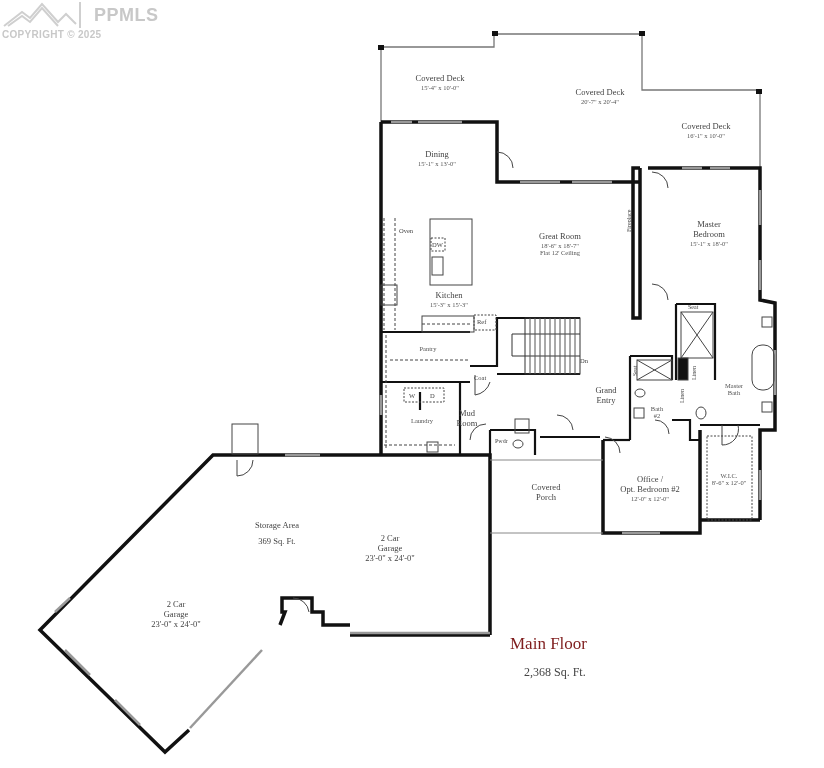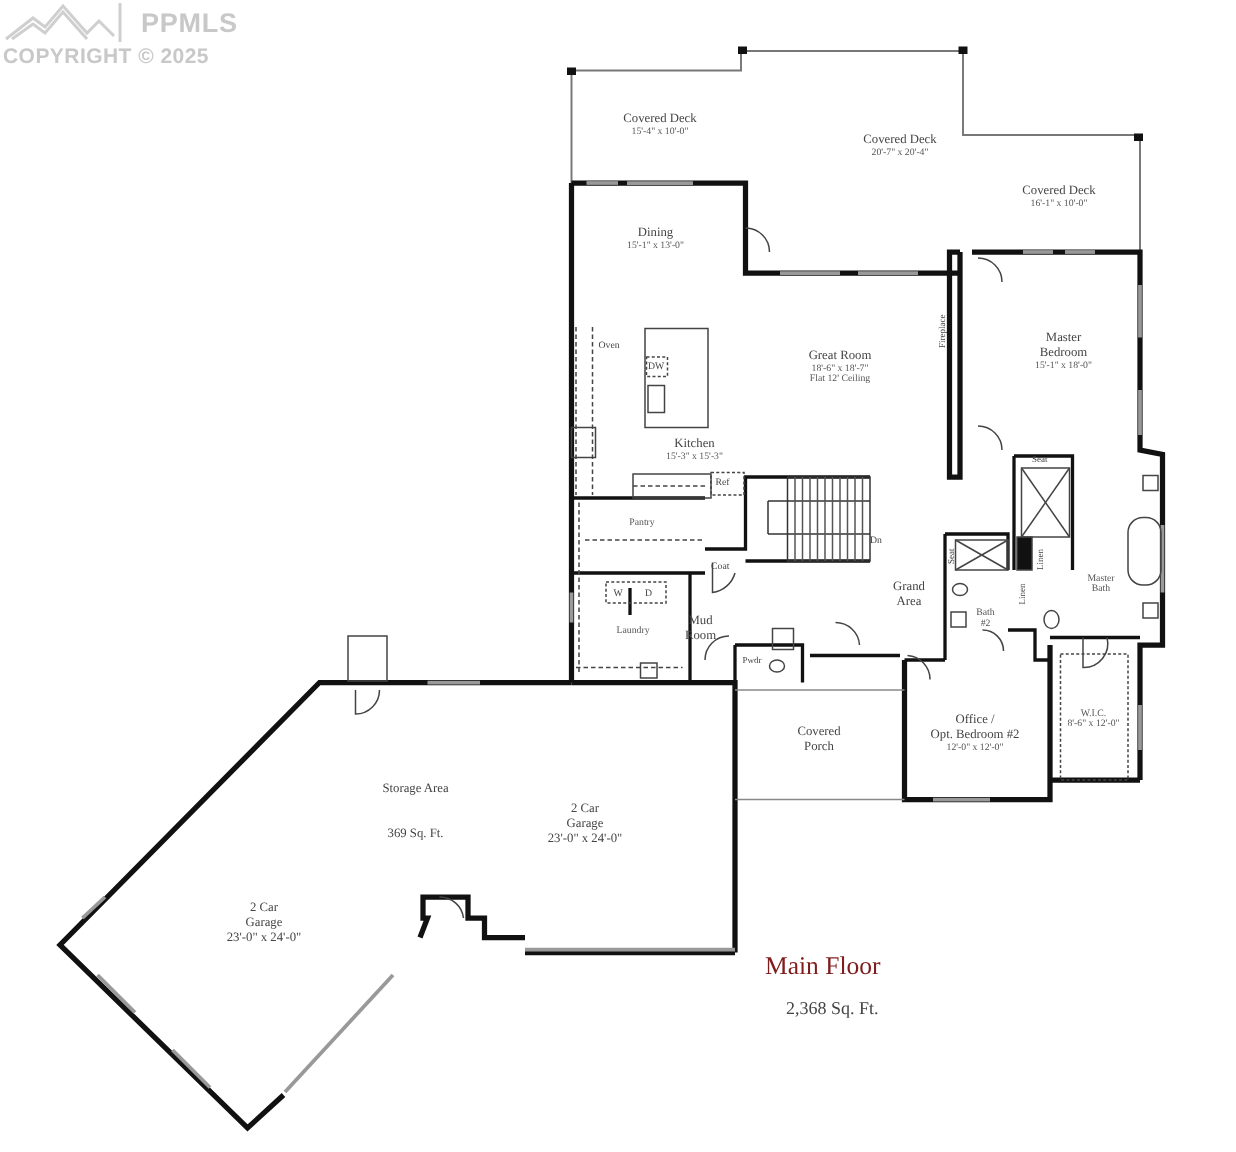--- a/index.html
+++ b/index.html
@@ -13,21 +13,21 @@
   .lbl .note { font-size: 6.5px; color: #555; display: block; }
   .small { font-size: 6.5px; color: #444; position: absolute; font-family: "Liberation Serif", serif; }
   .vert { position: absolute; font-size: 6px; color: #444; transform: rotate(-90deg); transform-origin: left top;
           font-family: "Liberation Serif", serif; white-space: nowrap; }
   .title { position: absolute; left: 510px; top: 634px; font-size: 17px; color: #7f1d1d;
            font-family: "Liberation Serif", serif; }
   .subtitle { position: absolute; left: 524px; top: 665px; font-size: 12px; color: #444;
            font-family: "Liberation Serif", serif; }
   .wm { position: absolute; left: 2px; top: 2px; color: #c8c8c8; font-family: "Liberation Sans", sans-serif; font-weight: bold; }
   .wm .brand { position: absolute; left: 80px; top: 3px; font-size: 18px; letter-spacing: 0.5px; margin-left: 12px; }
-  .wm .copy { position: absolute; left: 0; top: 27px; font-size: 14px; letter-spacing: 0.3px; width: 200px; }
+  .wm .copy { position: absolute; left: 0; top: 27px; font-size: 10px; letter-spacing: 0.3px; width: 200px; }
 </style>
 </head>
 <body>
 
 <svg class="plan" width="824" height="768" viewBox="0 0 824 768" xmlns="http://www.w3.org/2000/svg">
 
   <g fill="none" stroke="#cfcfcf" stroke-width="2">
     <polyline points="4,26 22,12 30,18 42,4 58,22 66,14 76,24"></polyline>
     <polyline points="8,26 22,16 30,22 42,8 58,26"></polyline>
     <line x1="80" y1="2" x2="80" y2="28"></line>
@@ -197,21 +197,21 @@
 </div>
 <div class="lbl" style="left:437px; top:150px;">
   <span class="name">Dining</span>
   <span class="dim">15'-1" x 13'-0"</span>
 </div>
 <div class="lbl" style="left:560px; top:232px;">
   <span class="name">Great Room</span>
   <span class="dim">18'-6" x 18'-7"</span>
   <span class="note">Flat 12' Ceiling</span>
 </div>
-<div class="lbl" style="left:449px; top:291px;margin-left:14px;">
+<div class="lbl" style="left:449px; top:291px;">
   <span class="name">Kitchen</span>
   <span class="dim">15'-3" x 15'-3"</span>
 </div>
 <div class="lbl" style="left:709px; top:220px;">
   <span class="name">Master</span>
   <span class="name">Bedroom</span>
   <span class="dim">15'-1" x 18'-0"</span>
 </div>
 <div class="lbl" style="left:734px; top:382px;">
   <span class="note">Master</span>
@@ -222,41 +222,41 @@
 </div>
 <div class="lbl" style="left:422px; top:417px;">
   <span class="note">Laundry</span>
 </div>
 <div class="lbl" style="left:467px; top:409px;">
   <span class="name">Mud</span>
   <span class="name">Room</span>
 </div>
 <div class="lbl" style="left:567px; top:386px;margin-left:39px;">
   <span class="name">Grand</span>
-  <span class="name">Area</span>
+  <span class="name">Entry</span>
 </div>
 <div class="lbl" style="left:657px; top:405px;">
   <span class="note">Bath</span>
   <span class="note">#2</span>
 </div>
 <div class="lbl" style="left:650px; top:475px;">
   <span class="name">Office /</span>
   <span class="name">Opt. Bedroom #2</span>
   <span class="dim">12'-0" x 12'-0"</span>
 </div>
 <div class="lbl" style="left:729px; top:472px;">
   <span class="note">W.I.C.</span>
   <span class="dim">8'-6" x 12'-0"</span>
 </div>
 <div class="lbl" style="left:546px; top:483px;">
   <span class="name">Covered</span>
   <span class="name">Porch</span>
 </div>
 <div class="lbl" style="left:277px; top:521px;">
-  <span class="name" style="margin-bottom:20px;">Storage Area</span>
+  <span class="name" style="margin-bottom:6px;">Storage Area</span>
   <span class="name">369 Sq. Ft.</span>
 </div>
 <div class="lbl" style="left:390px; top:534px;">
   <span class="name">2 Car</span>
   <span class="name">Garage</span>
   <span class="name">23'-0" x 24'-0"</span>
 </div>
 <div class="lbl" style="left:176px; top:600px;">
   <span class="name">2 Car</span>
   <span class="name">Garage</span>

